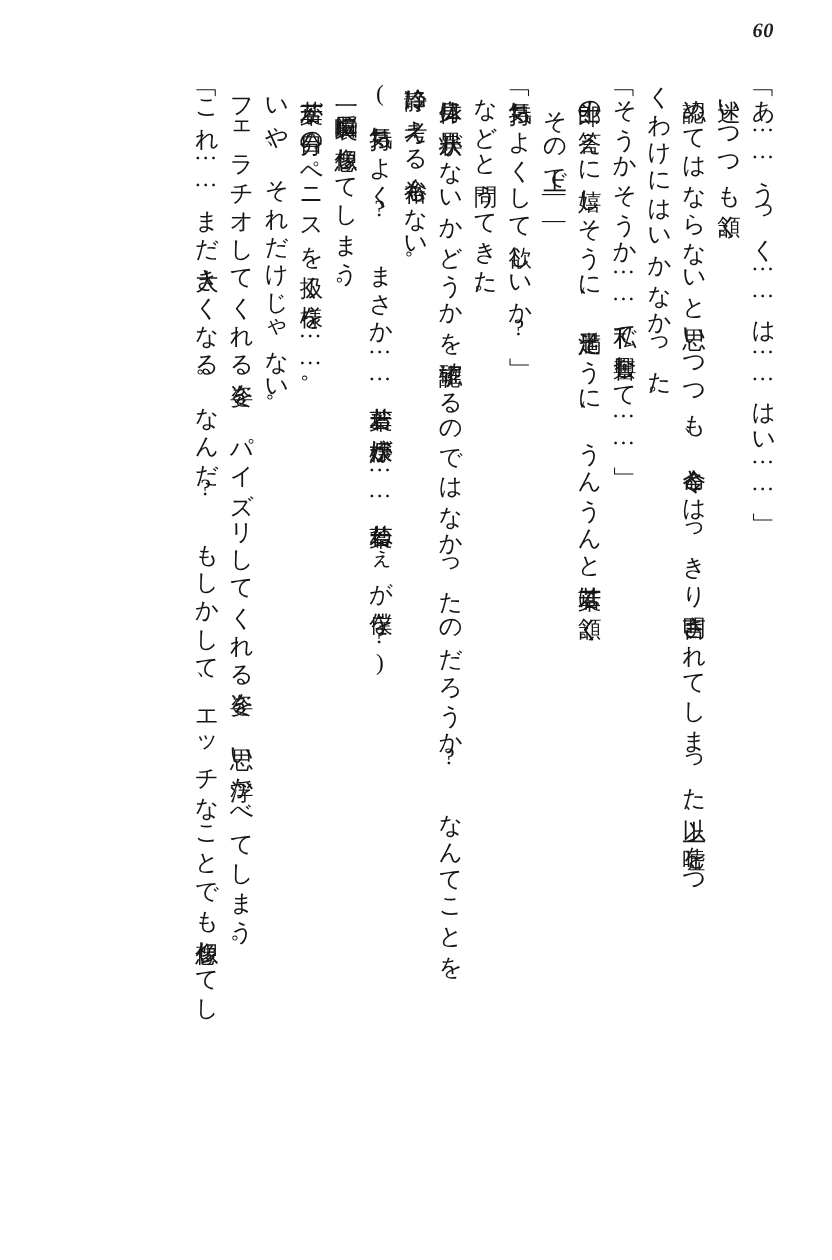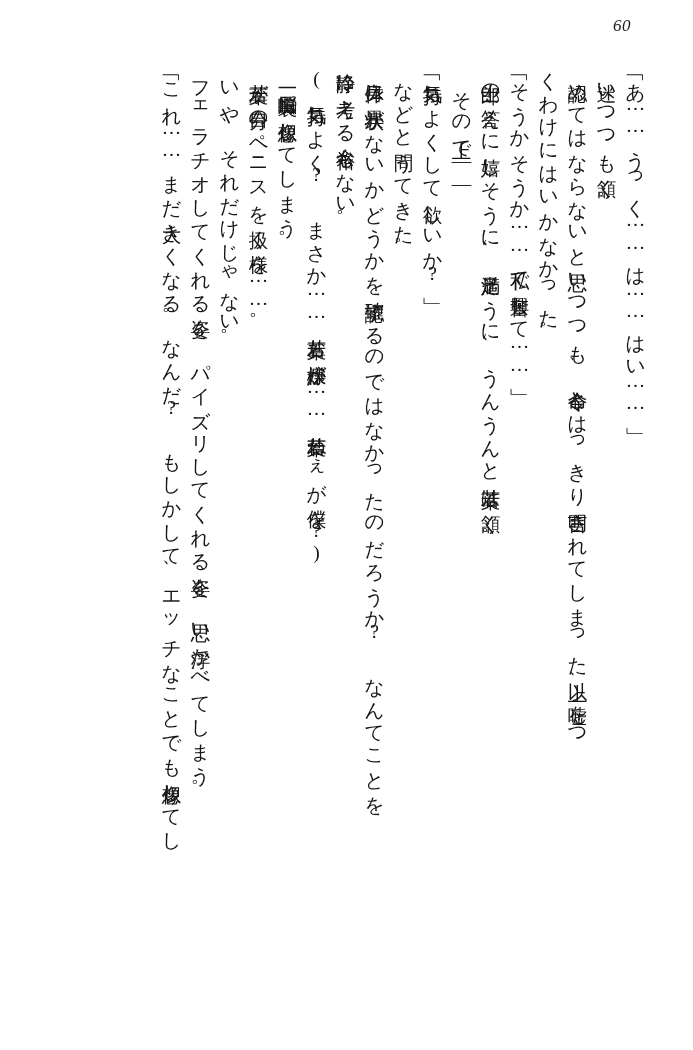--- a/index.html
+++ b/index.html
@@ -20,26 +20,27 @@
     width: 693px;
     height: 1050px;
     background: #ffffff;
     box-sizing: border-box;
   }
 
   
   .page-number {
     position: absolute;
     top: 16px;
-    right: 62px;
+    right: 48px;
     font-family: "Liberation Serif", "DejaVu Serif", serif;
     font-style: italic;
     font-size: 17px;
     color: #1d1d1d;
     letter-spacing: 0.5px;
+    font-weight: bold;
   }
 
   
   .text-block {
     position: absolute;
     top: 58px;
     right: 48px;
     left: 44px;
     bottom: 28px;
     display: flex;

